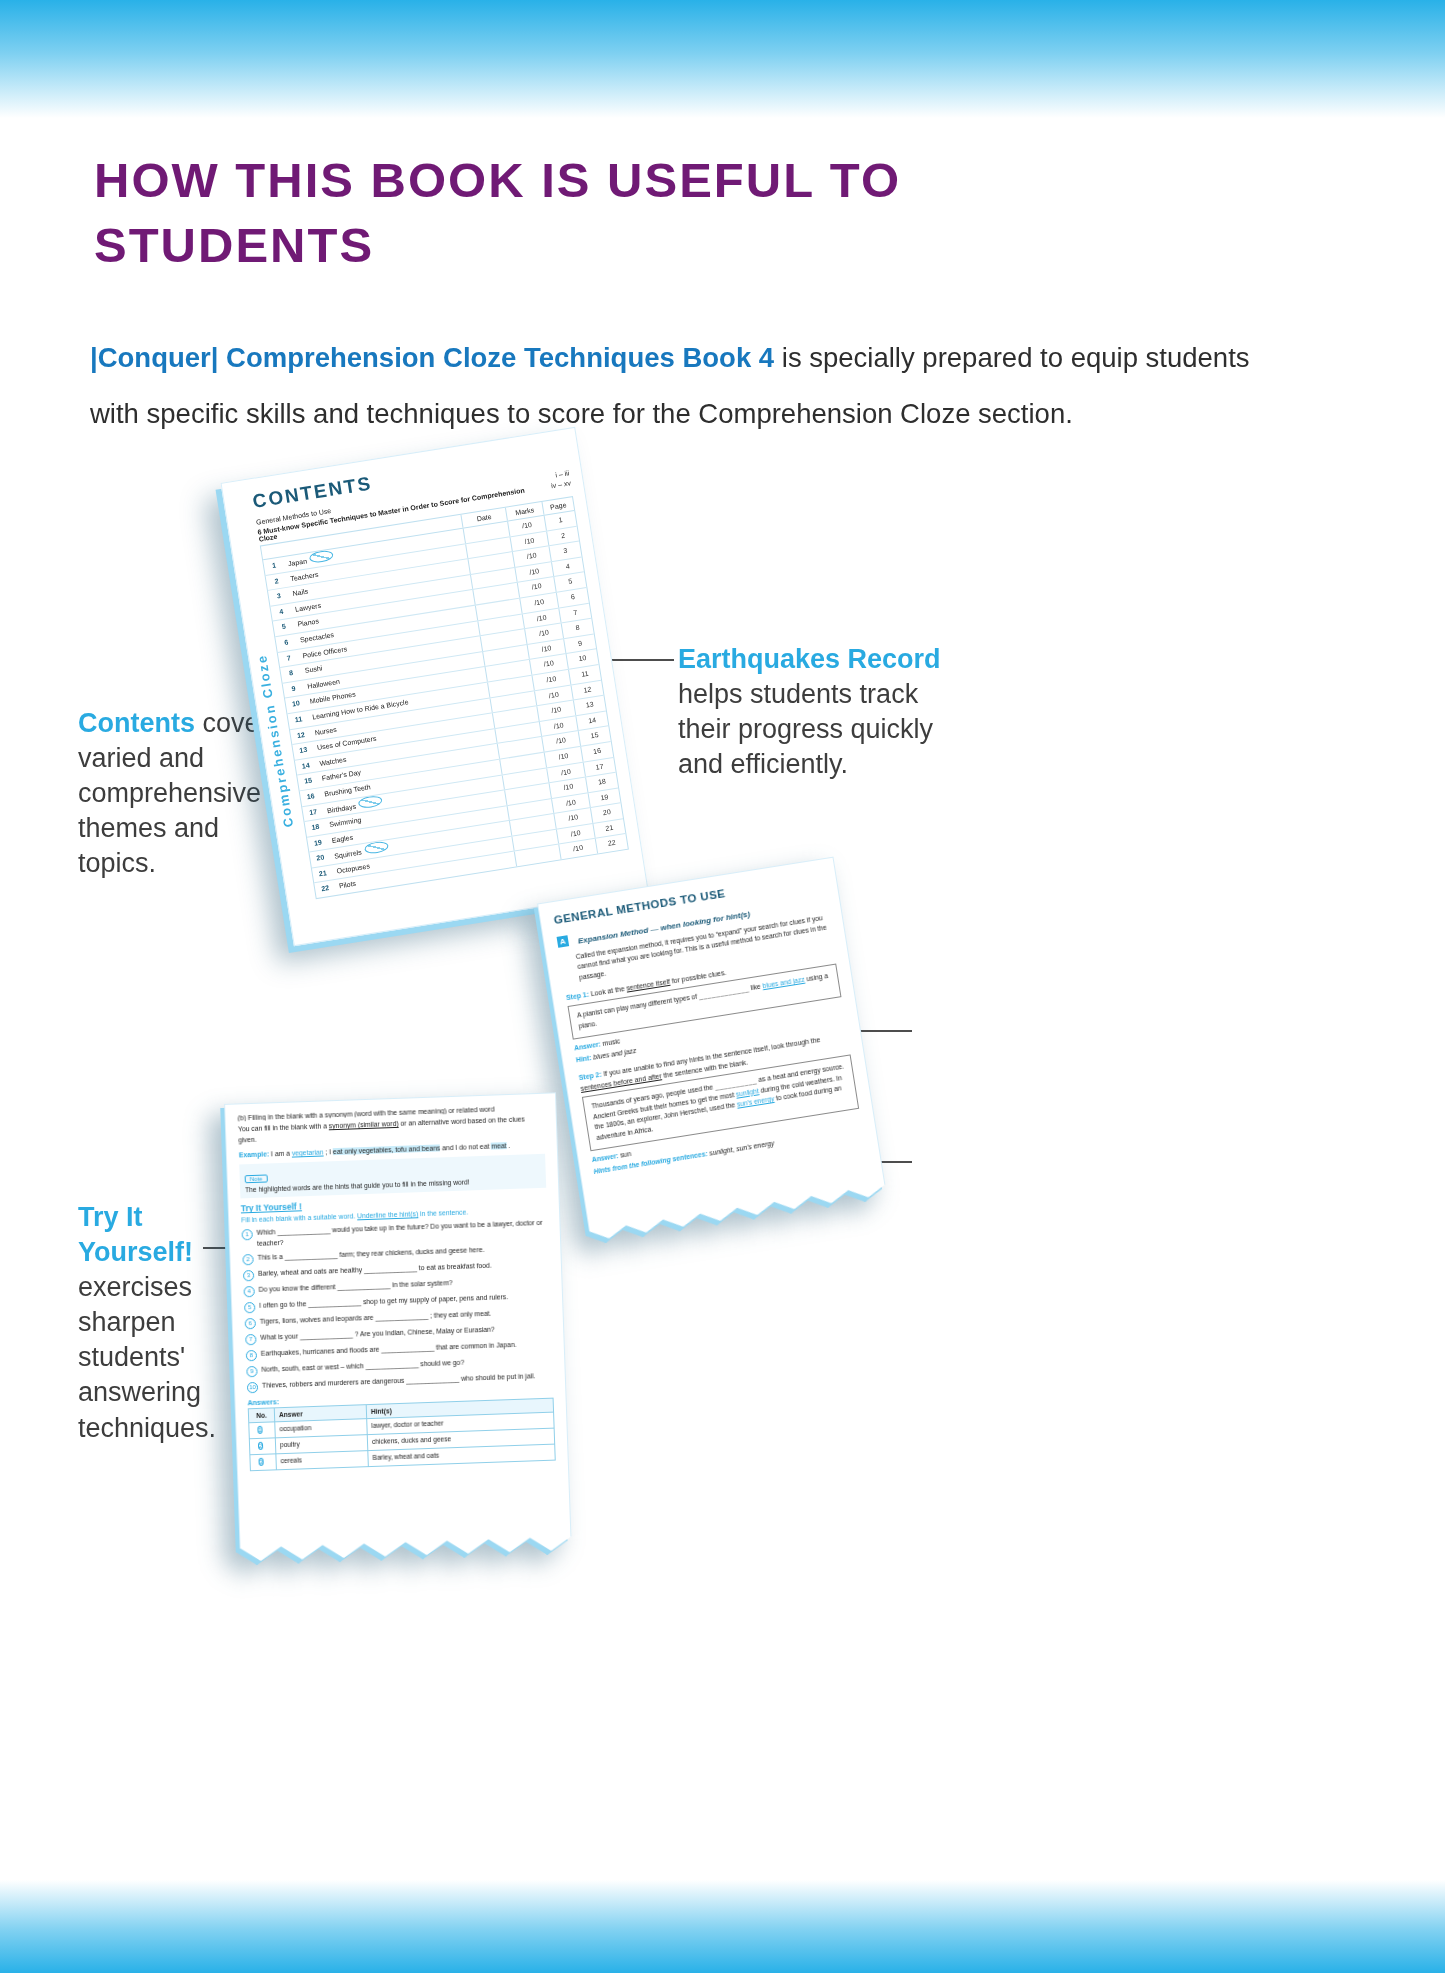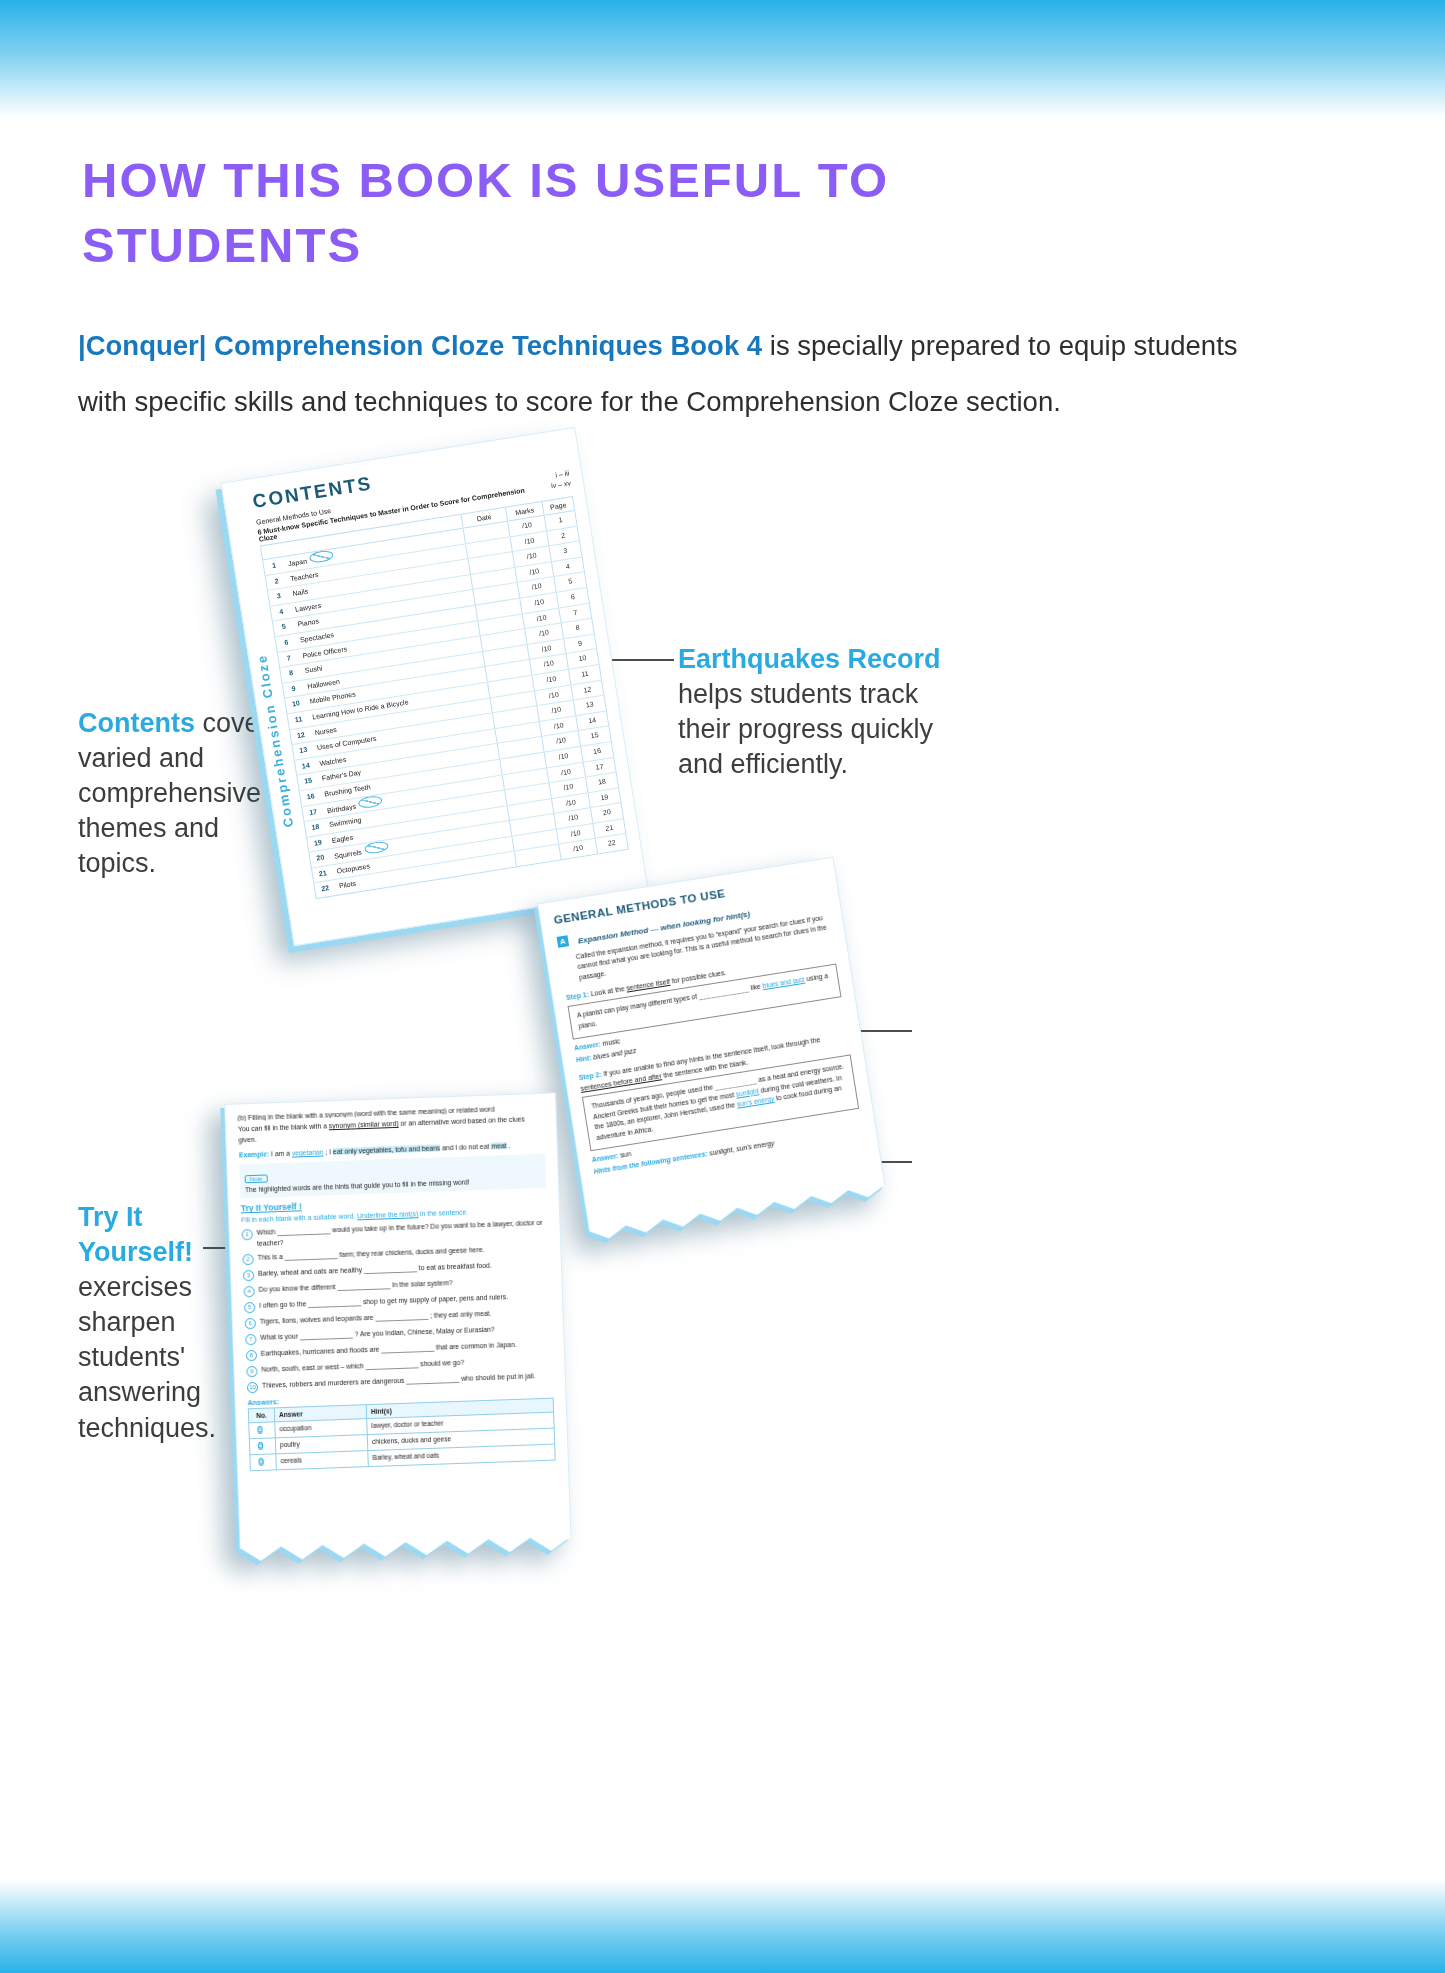--- a/index.html
+++ b/index.html
@@ -6,24 +6,24 @@
   .sheet{position:relative;width:1445px;height:1973px;background:#fff;overflow:hidden;
          font-family:"Liberation Sans",sans-serif;color:#2e2e2e;}
 
   
   .band-top{position:absolute;left:0;top:0;right:0;height:118px;
     background:linear-gradient(180deg,#29b1e8 0%,#7ed0f1 45%,#ffffff 100%);}
   .band-bottom{position:absolute;left:0;bottom:0;right:0;height:93px;
     background:linear-gradient(0deg,#29b1e8 0%,#7ed0f1 45%,#ffffff 100%);}
 
   
-  .title{position:absolute;left:82px;top:148px;width:1050px;margin:0;
-    font-size:49px;font-weight:900;letter-spacing:2px;color:#8b5cf6;
+  .title{position:absolute;left:94px;top:148px;width:1050px;margin:0;
+    font-size:49px;font-weight:900;letter-spacing:2px;color:#701a75;
     line-height:1.32;white-space:pre-line;}
-  .intro{position:absolute;left:78px;top:318px;width:1330px;margin:0;
+  .intro{position:absolute;left:78px;top:318px;width:1330px;margin:12px;
     font-size:27.5px;line-height:2.05;white-space:pre-line;color:#2e2e2e;}
 
   
   .cy{color:#29aae1;} .b{font-weight:700;} .u{text-decoration:underline;}
   .i{font-style:italic;} .blue{color:#1878be;}
   .hl{background:#c9ecfa;} .blank{color:#555;letter-spacing:.5px;}
 
   
   .callout{position:absolute;font-size:27px;line-height:1.3;color:#3d3d3d;white-space:pre-line;}
   .callout-contents{left:78px;top:706px;width:225px;}

